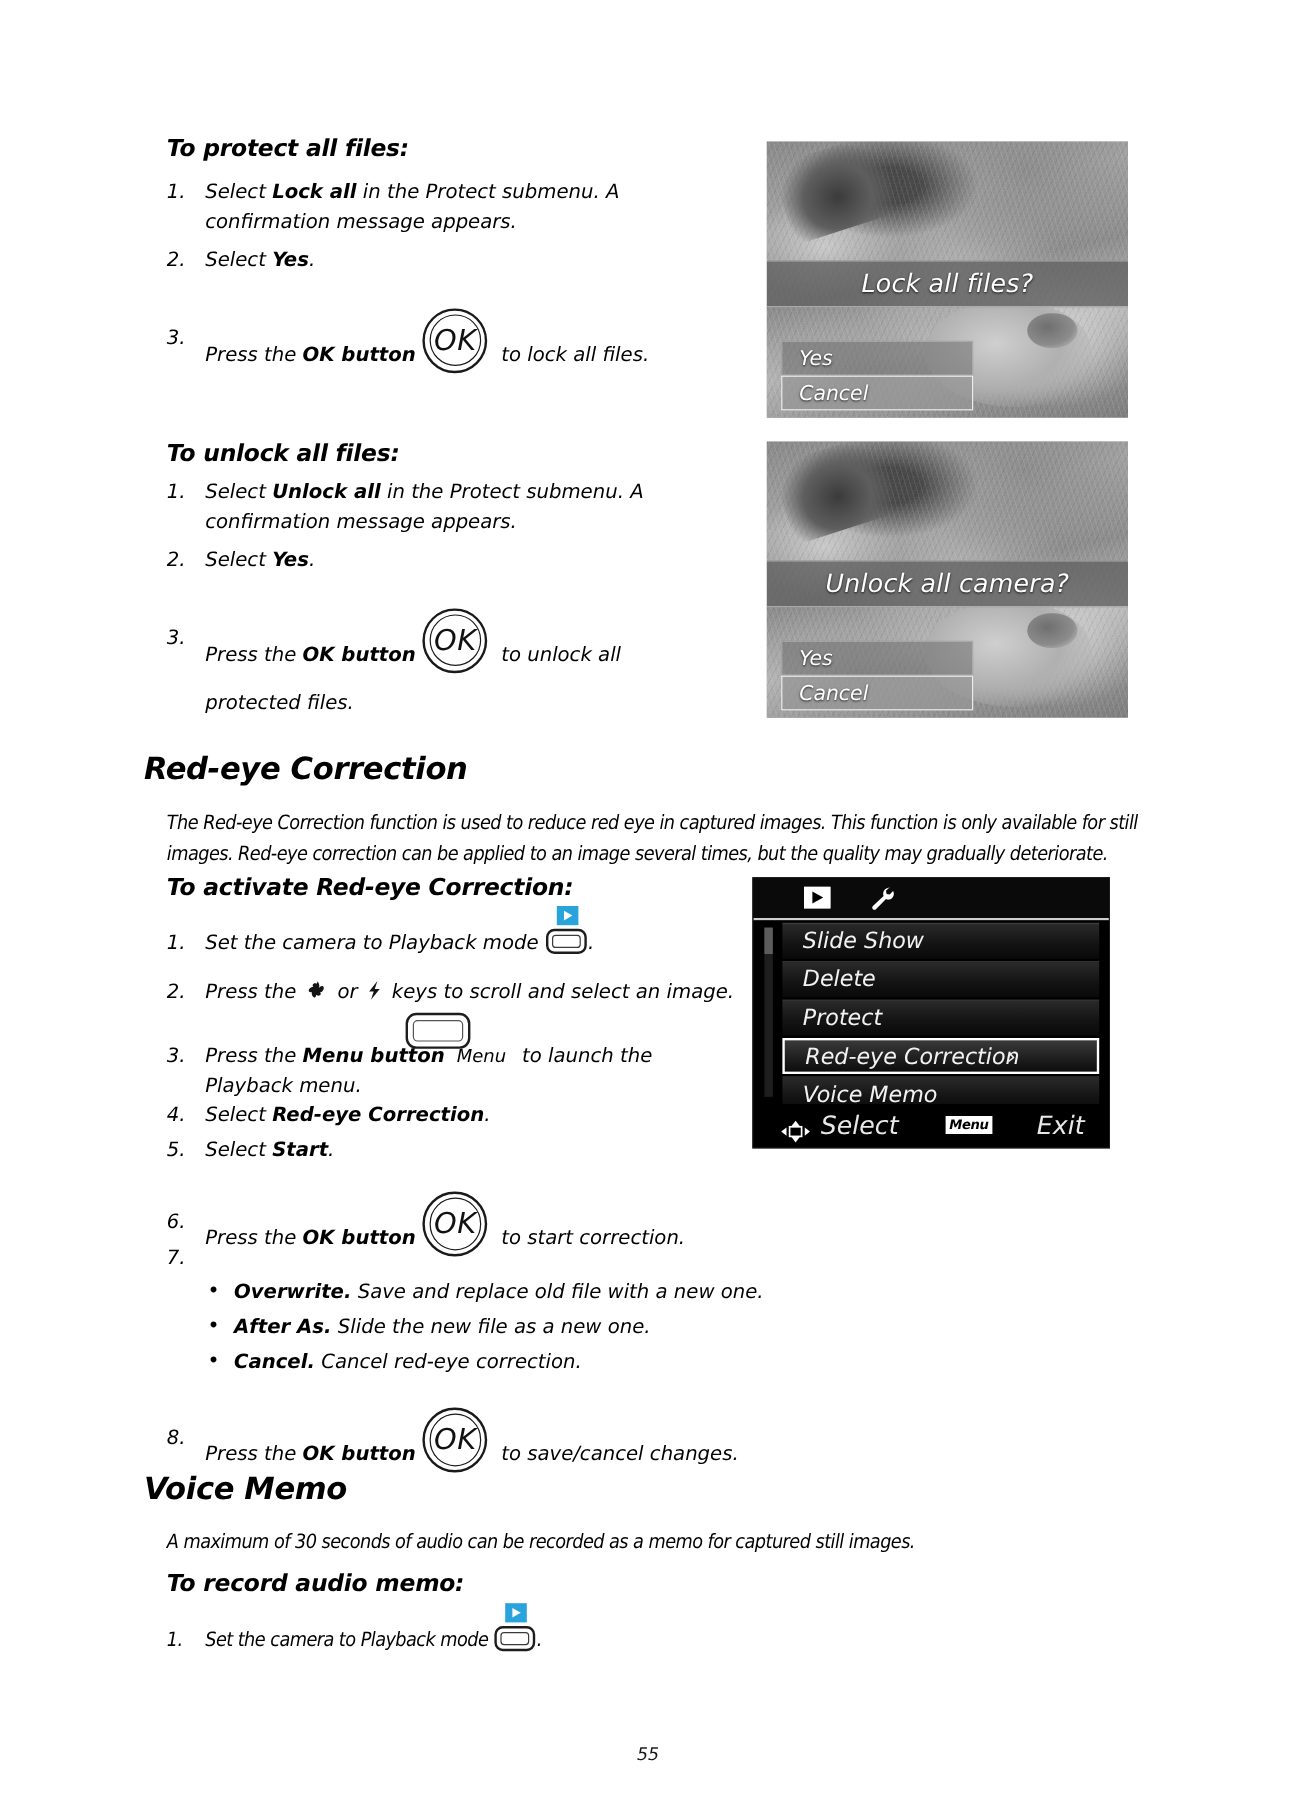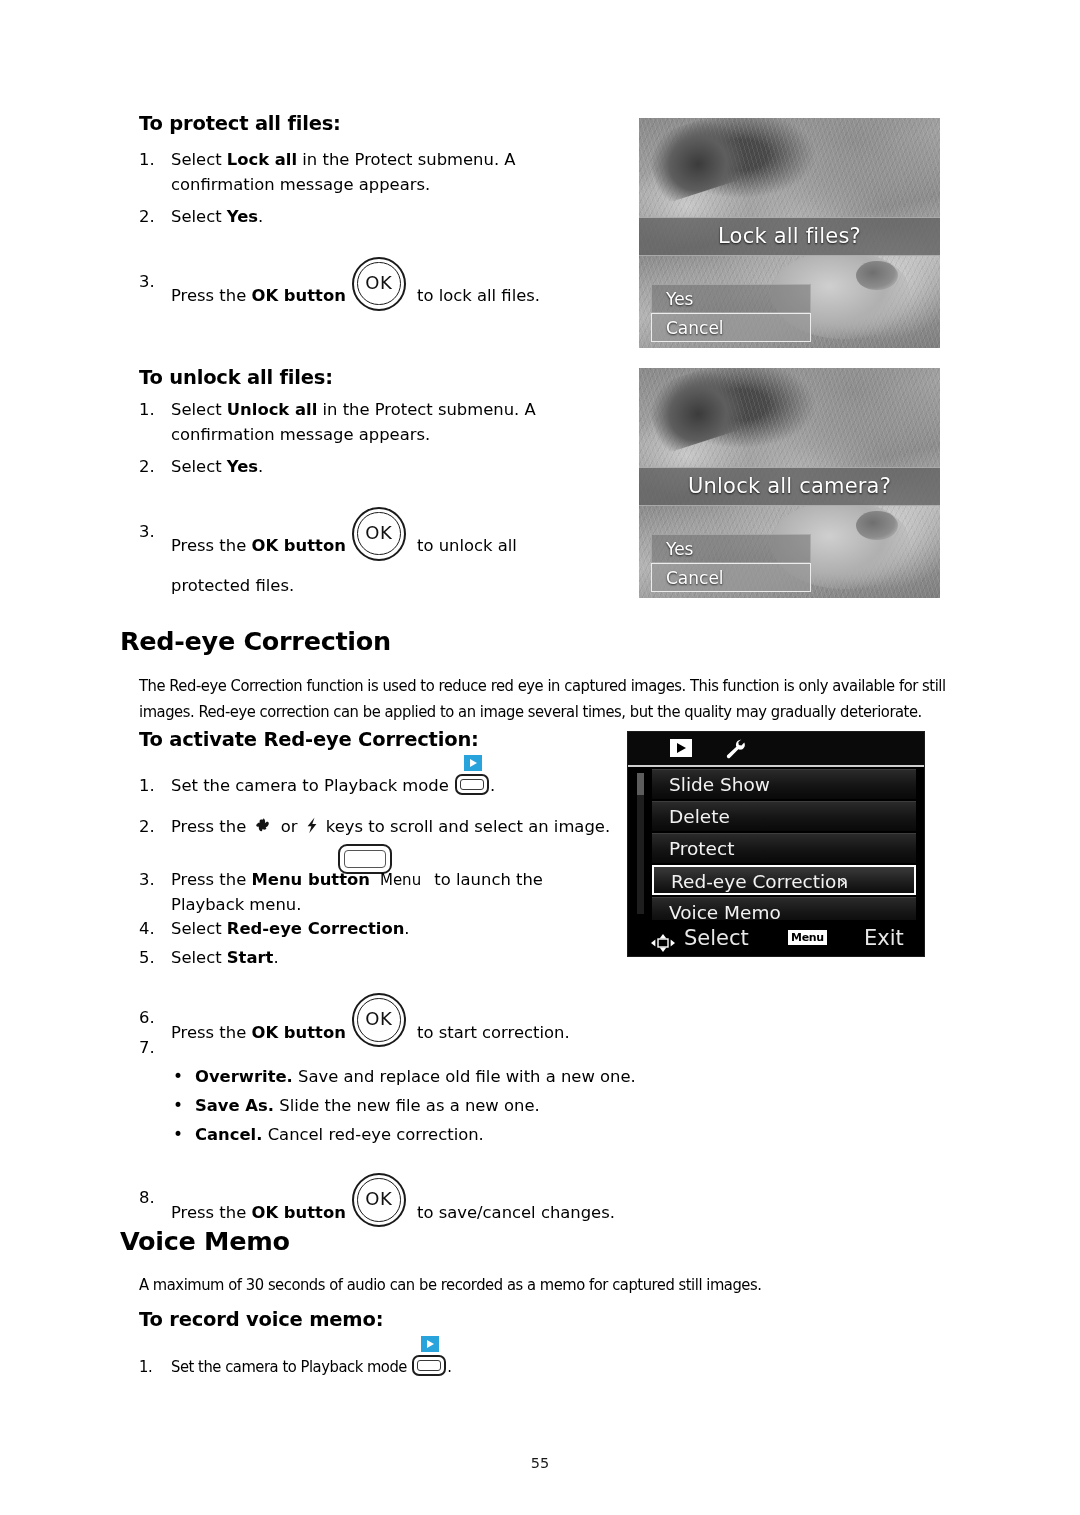--- a/index.html
+++ b/index.html
@@ -15,20 +15,21 @@
     font-family: "DejaVu Sans", sans-serif;
     color: #000000;
     overflow: hidden;
   }
 
   .page {
     position: absolute;
     left: 0; top: 0;
     width: 1080px;
     height: 1260px;
+    font-style: italic;
   }
 
   
   .h2 {
     font-family: "DejaVu Sans", sans-serif;
     font-weight: bold;
     font-size: 25.5px;
     letter-spacing: -0.3px;
     color: #000;
   }
@@ -103,21 +104,21 @@
     border-radius: 50%;
     border: 1.6px solid #1a1a1a;
   }
   .ok-btn > span {
     position: absolute;
     left: 0; right: 0;
     top: 50%;
     transform: translateY(-52%);
     text-align: center;
     font-family: "DejaVu Sans", sans-serif;
-    font-size: 18px;
+    font-size: 24px;
     letter-spacing: 0.5px;
     color: #111;
   }
 
   
   .pb-icon {
     display: inline-block;
     position: relative;
     width: 34px;
     height: 21px;
@@ -512,21 +513,21 @@
   <div class="li" style="position:absolute;left:139px;top:1036px;width:840px;">
     <span class="num">7.</span>
   </div>
 
   <div class="bullet-li" style="position:absolute;left:139px;top:1065px;width:600px;">
     <span class="dot">•</span>
     <span><b>Overwrite.</b><span> Save and replace old file with a new one.</span></span>
   </div>
   <div class="bullet-li" style="position:absolute;left:139px;top:1094px;width:600px;">
     <span class="dot">•</span>
-    <span><b>Save As.</b><span> Slide the new file as a new one.</span></span>
+    <span><b>After As.</b><span> Slide the new file as a new one.</span></span>
   </div>
   <div class="bullet-li" style="position:absolute;left:139px;top:1123px;width:600px;">
     <span class="dot">•</span>
     <span><b>Cancel.</b><span> Cancel red-eye correction.</span></span>
   </div>
 
   <div class="li" style="position:absolute;left:139px;top:1186px;width:460px;">
     <span class="num">8.</span>
     <span><span>Press the </span><b>OK button</b><span class="ok-btn" style="margin:0 6px;position:relative;top:-13px;"><span>OK</span></span><span> to save/cancel changes.</span></span>
   </div>
@@ -576,21 +577,21 @@
       <span class="foot-select">Select</span>
       <span class="menu-badge">Menu</span>
       <span class="foot-exit">Exit</span>
     </div>
   </div>
 
   <div style="position:absolute;left:120px;top:1226px;" class="h2">Voice Memo</div>
 
   <div class="body-txt narrow" style="position:absolute;left:139px;top:1272px;width:830px;">A maximum of 30 seconds of audio can be recorded as a memo for captured still images.</div>
 
-  <div style="position:absolute;left:139px;top:1308px;" class="h3">To record voice memo:</div>
+  <div style="position:absolute;left:139px;top:1308px;" class="h3">To record audio memo:</div>
 
   <div class="li narrow" style="position:absolute;left:139px;top:1355px;width:440px;">
     <span class="num">1.</span>
     <span><span>Set the camera to Playback mode </span><span class="pb-icon"><span class="badge"></span><span class="shell"></span></span><span>.</span></span>
   </div>
 
   <div class="page-num">55</div>
 
 </div>
 

